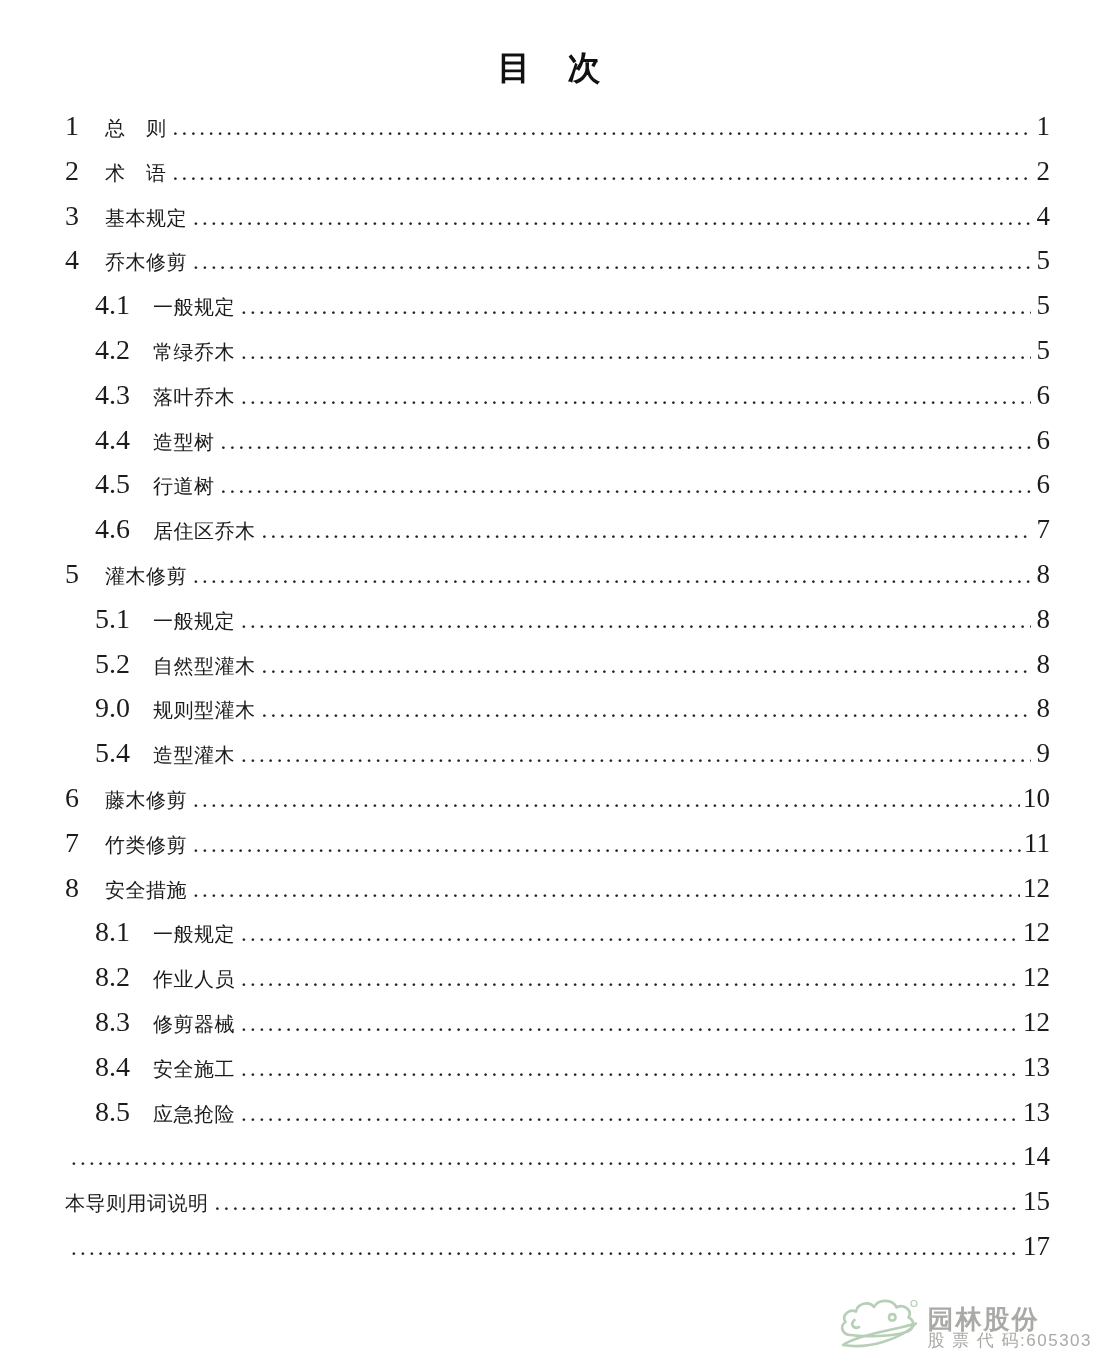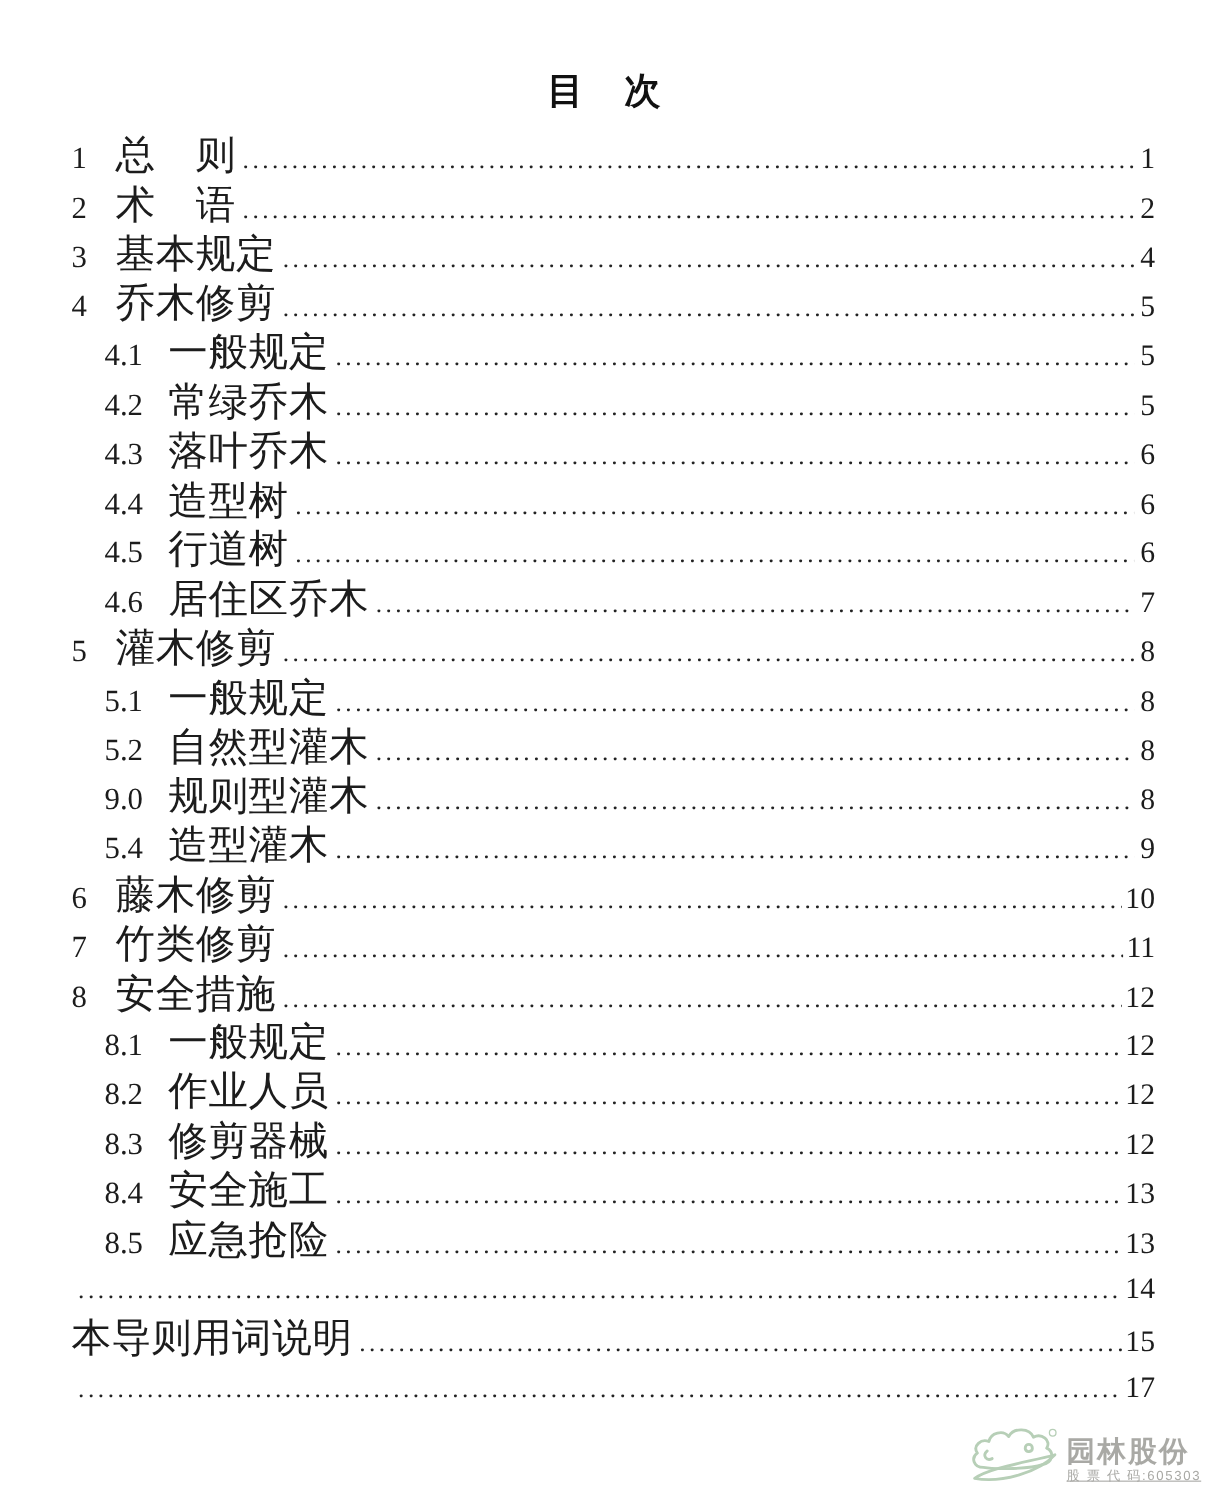--- a/index.html
+++ b/index.html
@@ -5,21 +5,21 @@
   * { margin: 0; padding: 0; box-sizing: border-box; }
   html, body { background: #ffffff; }
   .page {
     position: relative;
     width: 1100px;
     height: 1360px;
     background: #ffffff;
     overflow: hidden;
     font-family: "Liberation Serif", "DejaVu Serif", serif;
     color: #1c1c1c;
-    padding-top: 60px;
+    padding-top: 45px;
   }
   .title {
     text-align: center;
     font-family: "Liberation Sans", "DejaVu Sans", sans-serif;
     font-weight: 700;
     font-size: 33px;
     height: 46px;
     line-height: 46px;
     color: #111;
     letter-spacing: 2px;
@@ -37,21 +37,21 @@
     white-space: nowrap;
   }
   .toc-row .num {
     font-size: 28px;
     flex: 0 0 auto;
   }
   .toc-row.lvl1 .num { width: 40px; }
   .toc-row.lvl2 { padding-left: 30px; }
   .toc-row.lvl2 .num { width: 58px; }
   .toc-row .label {
-    font-size: 36px;
+    font-size: 20px;
     flex: 0 0 auto;
     letter-spacing: 0.5px;
     text-align: right;
   }
   .toc-row .dots {
     flex: 1 1 auto;
     overflow: hidden;
     margin: 0 3px 0 6px;
     white-space: nowrap;
   }
@@ -79,25 +79,24 @@
   .logo-name {
     font-family: "Liberation Sans", "DejaVu Sans", sans-serif;
     font-weight: 600;
     font-size: 26px;
     line-height: 28px;
     color: #a9a9a5;
     letter-spacing: 2px;
   }
   .logo-code {
     font-family: "Liberation Sans", "DejaVu Sans", sans-serif;
-    font-size: 12px;
+    font-size: 17px;
     line-height: 16px;
     color: #a9a9a5;
     letter-spacing: 1.5px;
-    text-decoration: underline;
   }
 </style>
 </head>
 <body>
 
 <div class="page">
 
   <h1 class="title">目　次</h1>
 
   <div class="toc" id="toc">

